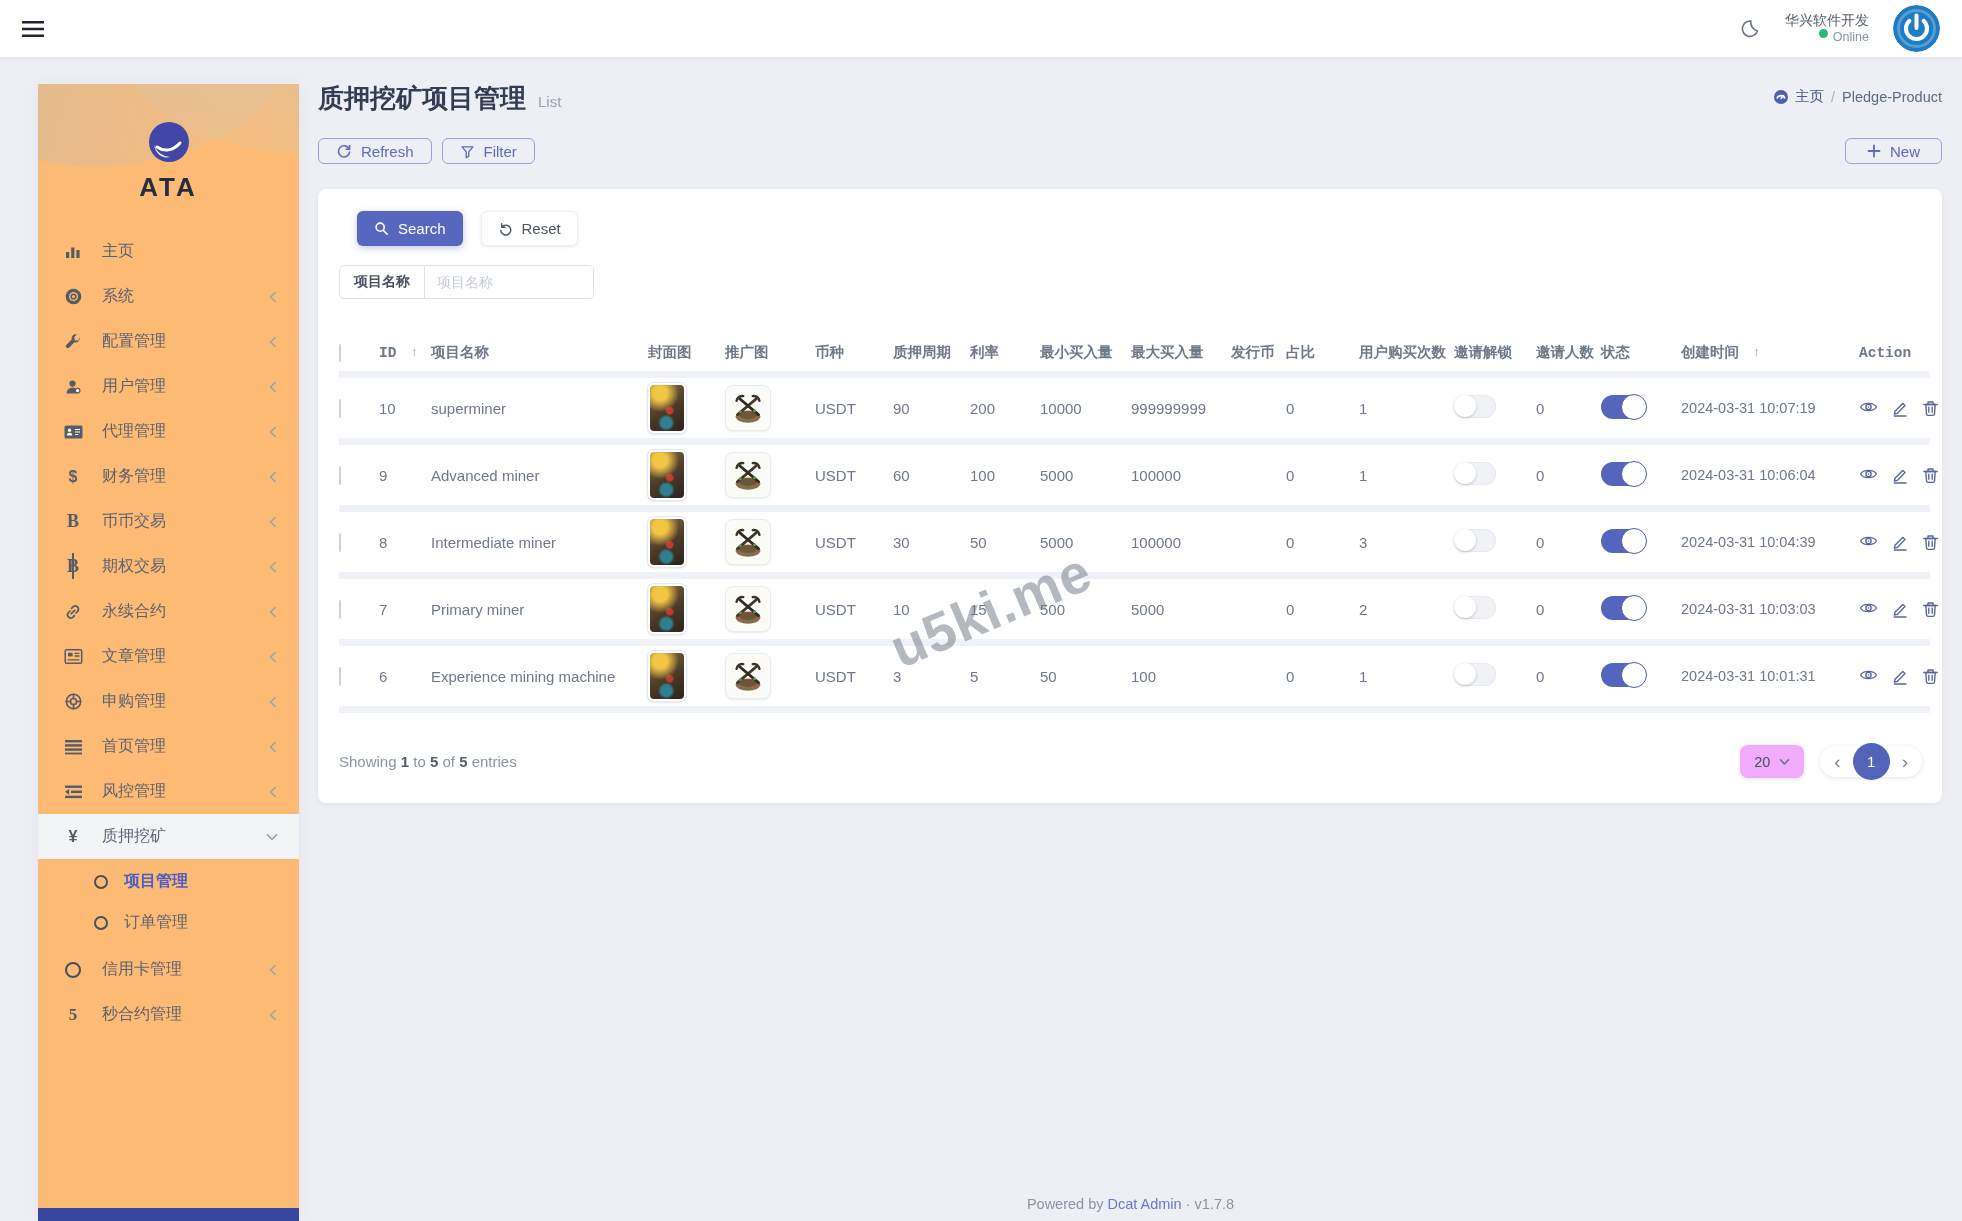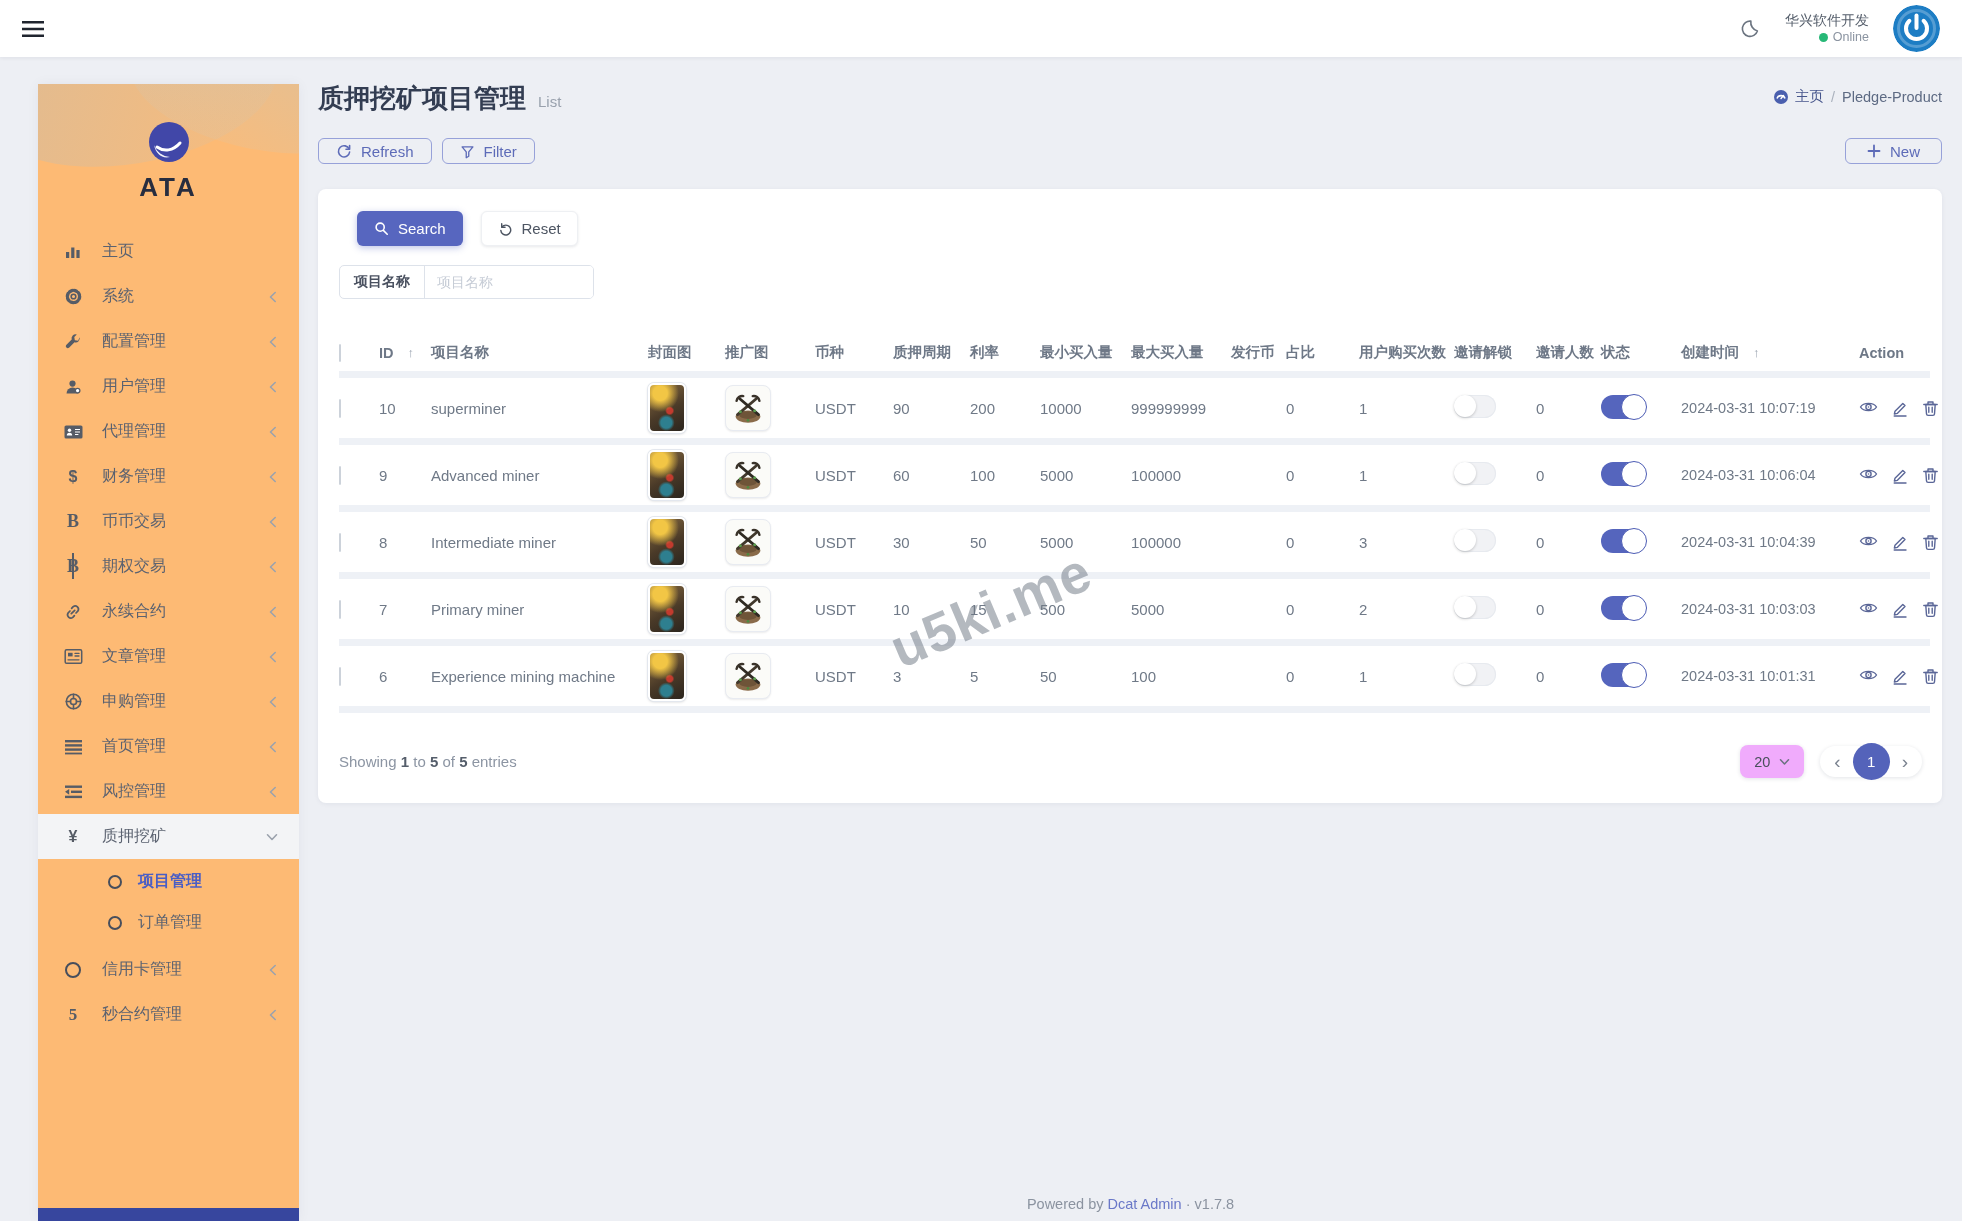--- a/index.html
+++ b/index.html
@@ -14,21 +14,21 @@
 
   
   .topbar { position:absolute; left:0; top:0; width:1962px; height:57px; background:#fff;
             box-shadow:0 1px 4px rgba(25,30,50,.07); display:flex; align-items:center;
             justify-content:space-between; padding:0 22px; z-index:40; }
   .hamburger { width:26px; height:26px; color:#20252f; cursor:pointer; display:flex; align-items:center; }
   .tb-right { display:flex; align-items:center; gap:24px; }
   .moon { color:#6b7480; }
   .user-meta { text-align:right; line-height:1.3; }
   .user-name { font-size:14px; color:#555e6b; }
-  .user-status { display:flex; align-items:center; justify-content:flex-end; gap:5px;
+  .user-status { display:flex; align-items:flex-start; justify-content:flex-end; gap:5px;
                  font-size:12.5px; color:#8b94a1; }
   .dot { width:9px; height:9px; border-radius:50%; background:#27b877; }
   .avatar { width:47px; height:47px; border-radius:50%; overflow:hidden; }
 
   
   .sidebar { position:absolute; left:38px; top:84px; width:261px; bottom:0; background:#fdba74;
              box-shadow:0 0 12px rgba(30,40,70,.05); z-index:30; overflow:hidden; }
   .waves { position:absolute; left:0; top:0; width:261px; height:120px; pointer-events:none; }
   .w1 { position:absolute; left:-60px; top:-70px; width:300px; height:150px; border-radius:50%;
         background:linear-gradient(115deg, rgba(140,190,230,.28), rgba(180,220,245,.05));
@@ -46,21 +46,21 @@
   .side-label { font-size:16px; }
   .side-chev { margin-left:auto; color:#9ba2ad; display:flex; }
   .txt-ic { font-size:16px; font-weight:bold; font-family:"Liberation Sans",sans-serif; }
   .serif { font-family:"Liberation Serif","DejaVu Serif",serif; font-size:18px; }
   .bstrike { position:relative; }
   .bstrike::after { content:""; position:absolute; left:45%; top:-3px; bottom:-2px; width:1.4px; background:currentColor; }
   .ring-ic { width:16px; height:16px; border:2px solid #474e5c; border-radius:50%; display:inline-block; }
   .ring-ic.sm { width:14px; height:14px; }
   .five-ic { font-family:"Liberation Serif","DejaVu Serif",serif; font-size:17px; font-weight:bold; }
   .sub-list { padding:2px 0 4px; }
-  .sub-item { height:41px; display:flex; align-items:center; padding-left:70px; cursor:pointer; }
+  .sub-item { height:41px; display:flex; align-items:center; padding-left:56px; cursor:pointer; }
   .sub-label { margin-left:16px; font-size:16px; color:#5b6270; }
   .sub-item.active .sub-label { color:#4a5ec5; font-weight:bold; }
   .side-bottom { position:absolute; left:0; right:0; bottom:0; height:13px; background:#37469e; }
 
   
   .main { position:absolute; left:299px; top:57px; right:0; bottom:0; padding:24px 20px 0 19px; }
   .page-head { display:flex; align-items:flex-start; justify-content:space-between; }
   .title-wrap { display:flex; align-items:baseline; gap:12px; }
   .page-title { font-size:26px; font-weight:600; color:#333d52; }
   .page-sub { font-size:15px; color:#99a1ad; }
@@ -91,21 +91,21 @@
   .fg-input { width:168px; border:none; outline:none; padding:0 12px; font-size:14px; color:#4a5160;
               font-family:inherit; }
   .fg-input::placeholder { color:#c6ccd6; }
 
   
   .table { margin-top:35px; }
   .grid-row { display:grid;
     grid-template-columns:40px 52px 217px 77px 90px 78px 77px 70px 91px 100px 55px 73px 95px 82px 65px 80px 178px minmax(70px,1fr);
     align-items:center; }
   .thead { height:44px; border-bottom:7px solid #eef1f6; color:#6e7887; font-size:14.5px; font-weight:600; }
-  .th { display:flex; align-items:center; gap:14px; cursor:default; }
+  .th { display:flex; align-items:center; gap:14px; cursor:default;font-family:Liberation Mono, monospace; }
   .sort { color:#9aa3b0; font-size:13px; font-weight:normal; }
   .trow { height:67px; border-bottom:7px solid #eef1f6; color:#6f7987; font-size:15px; background:#fff; }
   .checkbox { width:17px; height:17px; border:1.5px solid #ccd2da; border-radius:4px; background:#f2f4f7;
               cursor:pointer; }
   .img-cover { width:38px; height:50px; border-radius:6px; border:2px solid #fff; cursor:pointer;
       box-shadow:0 0 0 1px #e3e7ee, 0 1px 3px rgba(0,0,0,.18);
       background:
         radial-gradient(circle at 30% 18%, #f2c645 0 16%, rgba(242,198,69,0) 42%),
         radial-gradient(circle at 58% 56%, #c23b2e 0 9%, rgba(194,59,46,0) 14%),
         radial-gradient(circle at 48% 82%, #2e7f8f 0 13%, rgba(46,127,143,0) 20%),

